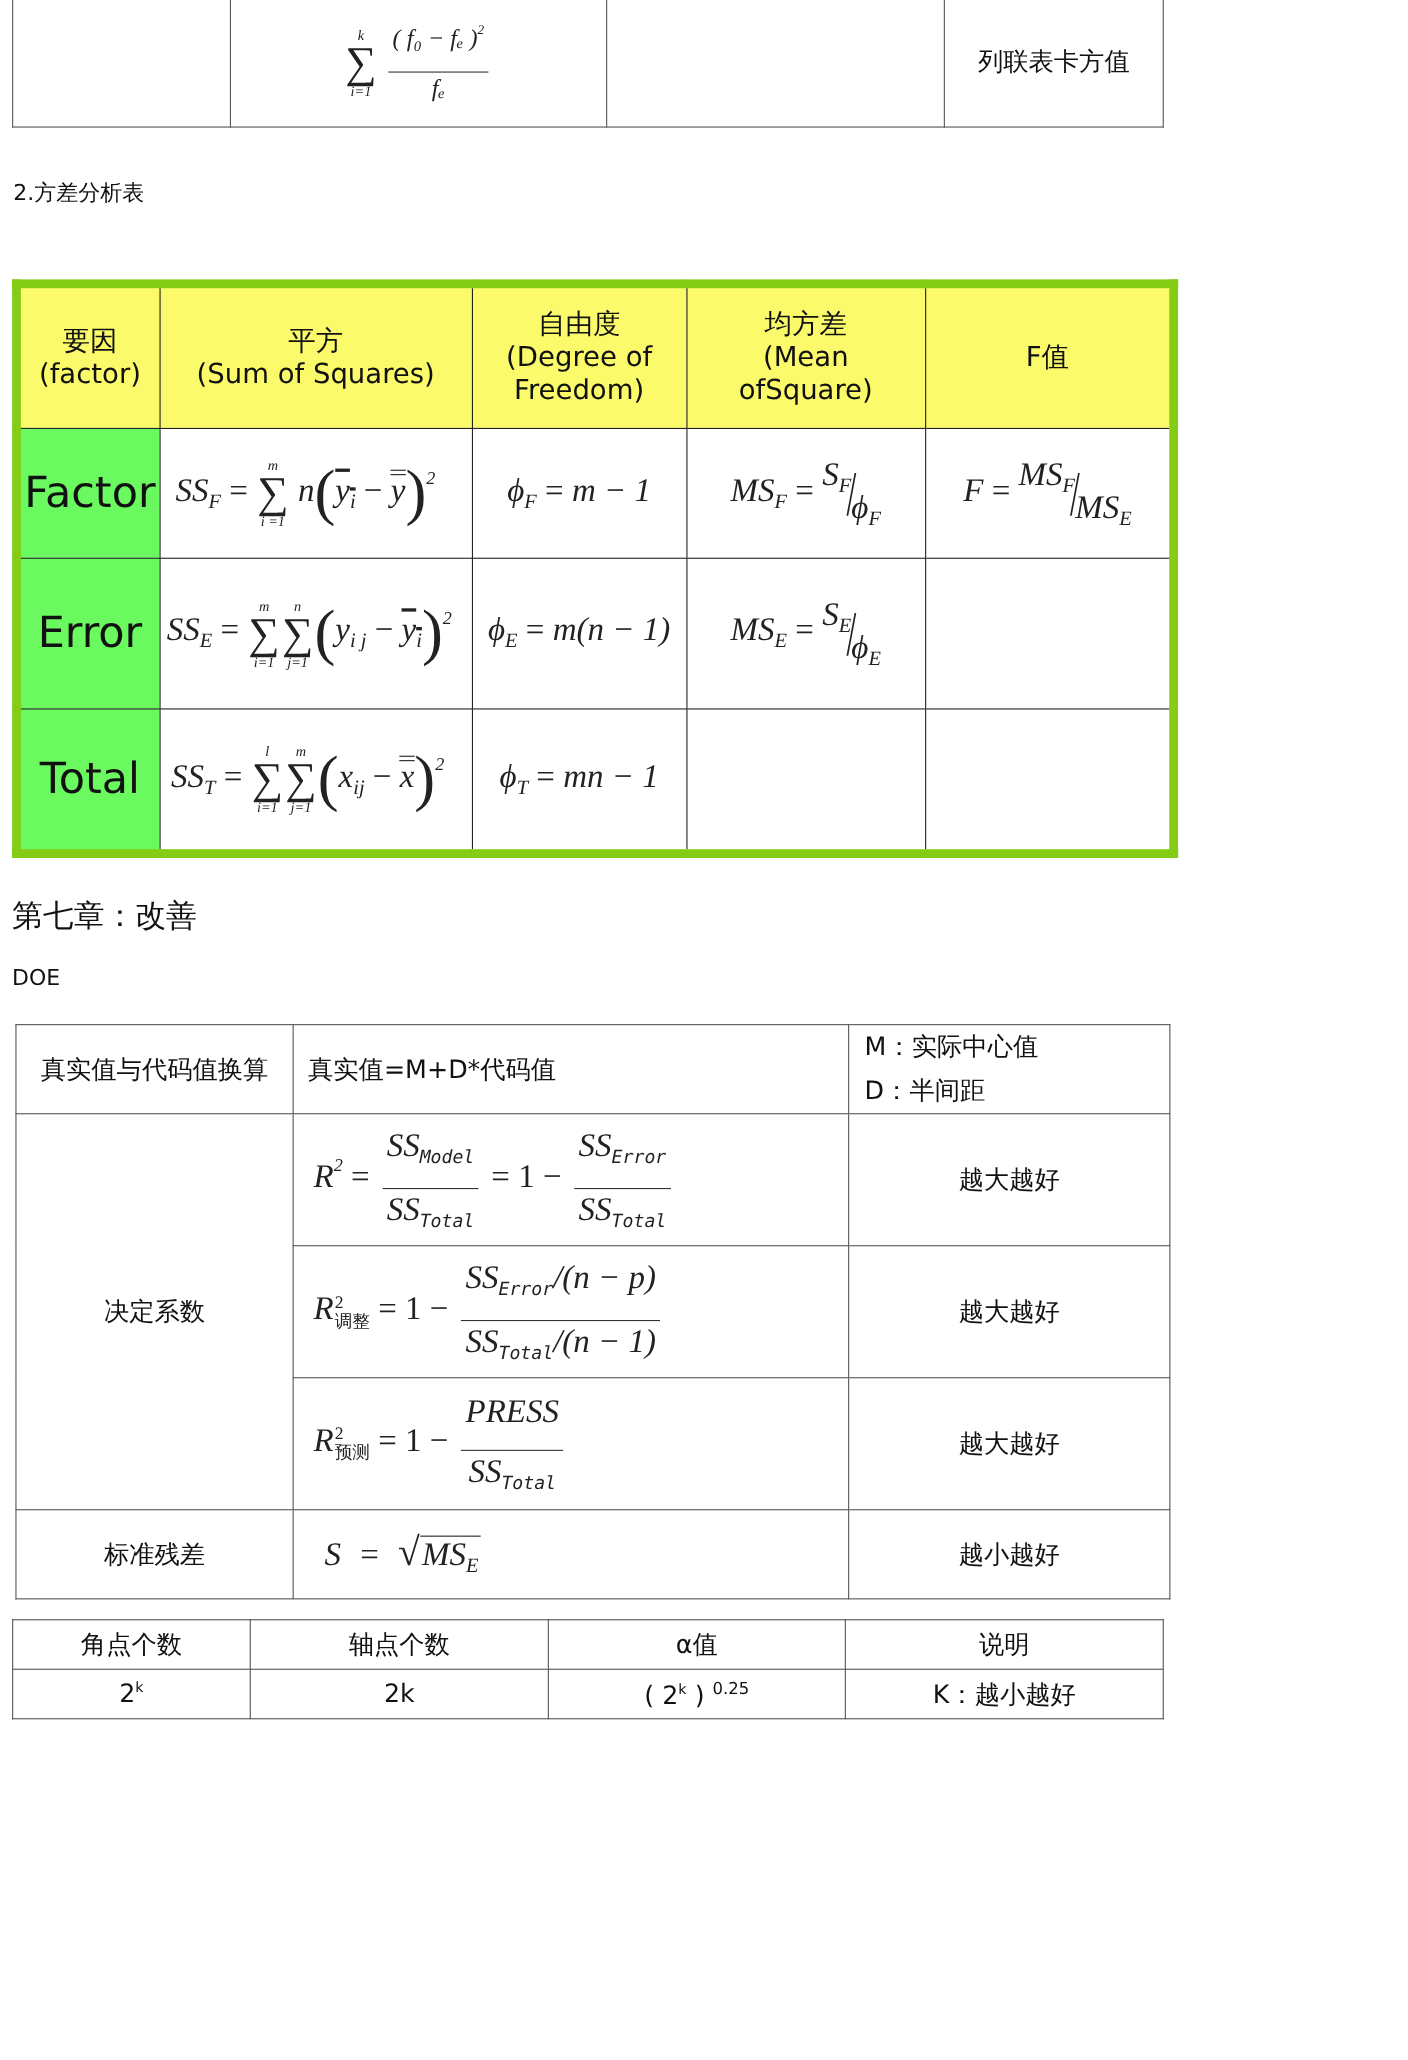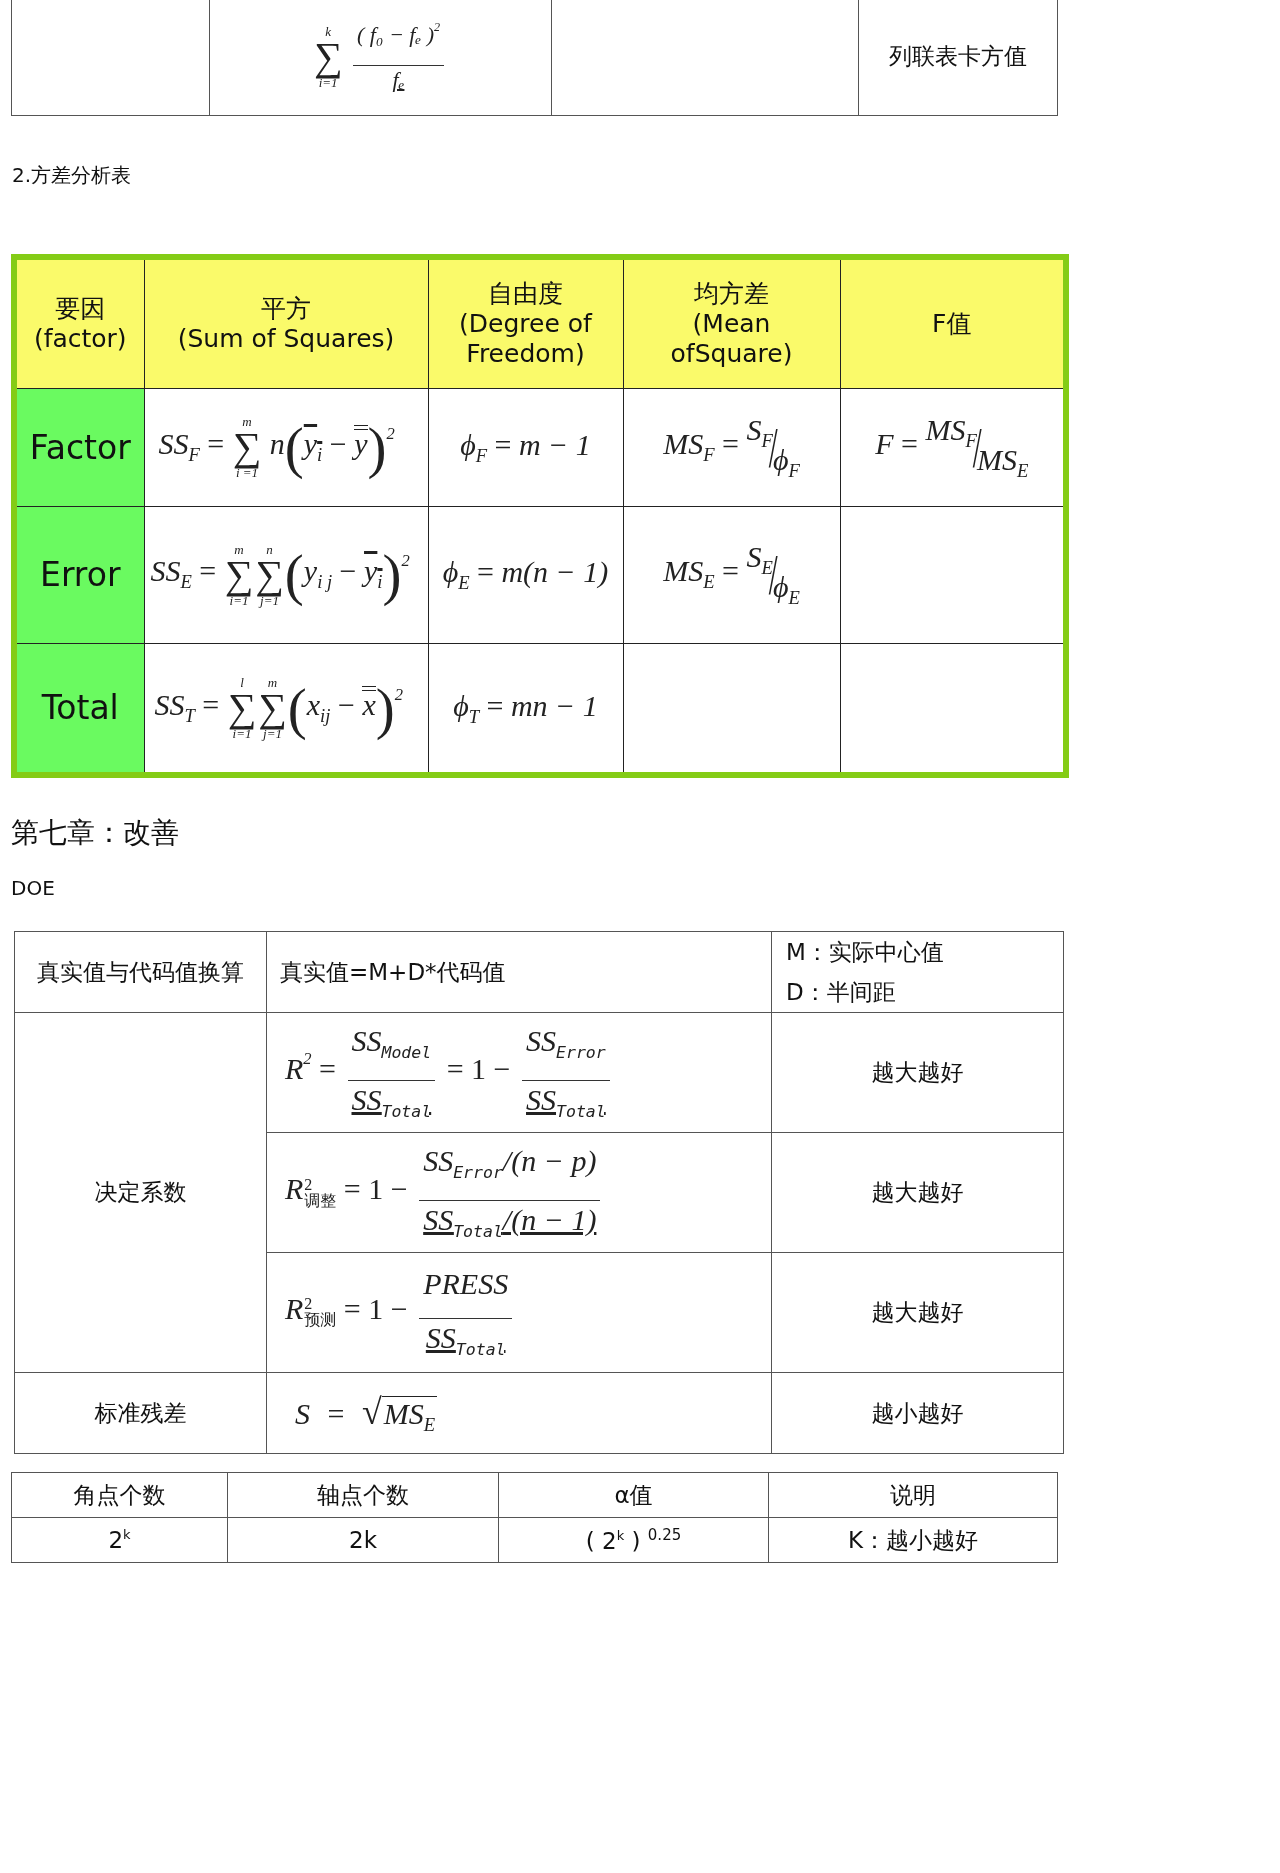--- a/index.html
+++ b/index.html
@@ -9,43 +9,43 @@
   }
   .abs { position: absolute; }
   table { border-collapse: collapse; position: absolute; table-layout: fixed; }
   td { padding: 0; vertical-align: middle; text-align: center; }
   .math { font-family: "Liberation Serif", "DejaVu Serif", serif; font-style: italic; color: #222; white-space: nowrap; }
   .math .up { font-style: normal; }
   .sub { font-size: 0.62em; vertical-align: -0.35em; }
   .sup { font-size: 0.55em; vertical-align: 0.9em; }
   .frac { display: inline-flex; flex-direction: column; align-items: center; vertical-align: middle; margin: 0 4px; }
   .frac .num { padding: 0 4px 18px; border-bottom: 1.5px solid #333; line-height: 1.1; }
-  .frac .den { padding: 2px 4px 0; line-height: 1.1; text-decoration: underline; }
+  .frac .den { padding: 2px 4px 0; line-height: 1.1; }
   .sigma { display: inline-flex; flex-direction: column; align-items: center; vertical-align: middle; line-height: 1; margin: 0 1px; }
   .sigma .lim { font-size: 13px; }
   .sigma .big { font-size: 40px; font-style: normal; line-height: 0.95; }
   .big-paren { font-size: 1.9em; font-style: normal; vertical-align: middle; font-weight: 100; }
   .slashfrac { display: inline-block; position: relative; vertical-align: middle; }
   .slashfrac .a { position: relative; top: -14px; }
   .slashfrac .s { font-size: 58px; font-style: normal; font-weight: 100; display: inline-block; transform: scaleX(0.55); margin: 0 -8px; vertical-align: middle; }
   .slashfrac .b { position: relative; top: 16px; }
   .overline { text-decoration: overline; }
   .dbl-over { position: relative; display: inline-block; }
   .dbl-over::before { content: ""; position: absolute; left: 0; right: 0; top: -2px; border-top: 1px solid #222; }
   .dbl-over::after { content: ""; position: absolute; left: 0; right: 0; top: 2px; border-top: 1px solid #222; }
   .mono-sub { font-family: "DejaVu Sans Mono", "Liberation Mono", monospace; font-style: italic; font-size: 0.55em; vertical-align: -0.4em; }
   .cn { font-family: "DejaVu Sans", "Liberation Sans", sans-serif; font-style: normal; }
 
   
   #t-chi td { border: 1.5px solid #555; border-top: none; }
   
-  #t-anova { border: 6px solid #84cc16; }
+  #t-anova { border: 8px solid #84cc16; }
   #t-anova td { border: 1.5px solid #222; }
   #t-anova .hdr { background: #fafa6a; font-size: 25px; line-height: 1.2; color: #111; }
-  #t-anova .rowlab { background: #6afa60; font-size: 33px; color: #111; }
+  #t-anova .rowlab { background: #6afa60; font-size: 39px; color: #111; }
   #t-anova .math { font-size: 30px; }
   
   #t-doe td { border: 1.5px solid #555; font-size: 23px; }
   #t-doe .math { font-size: 30px; }
   #t-alpha td { border: 1.5px solid #555; font-size: 23px; }
   .heading { font-size: 20px; color: #111; }
 </style>
 </head>
 <body>
 

